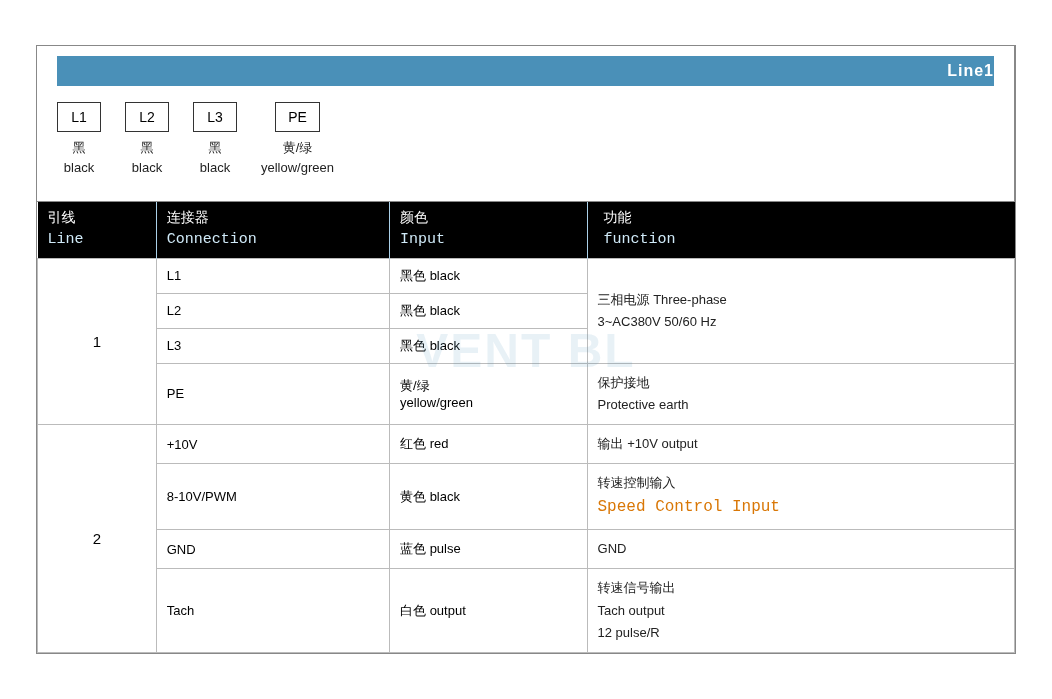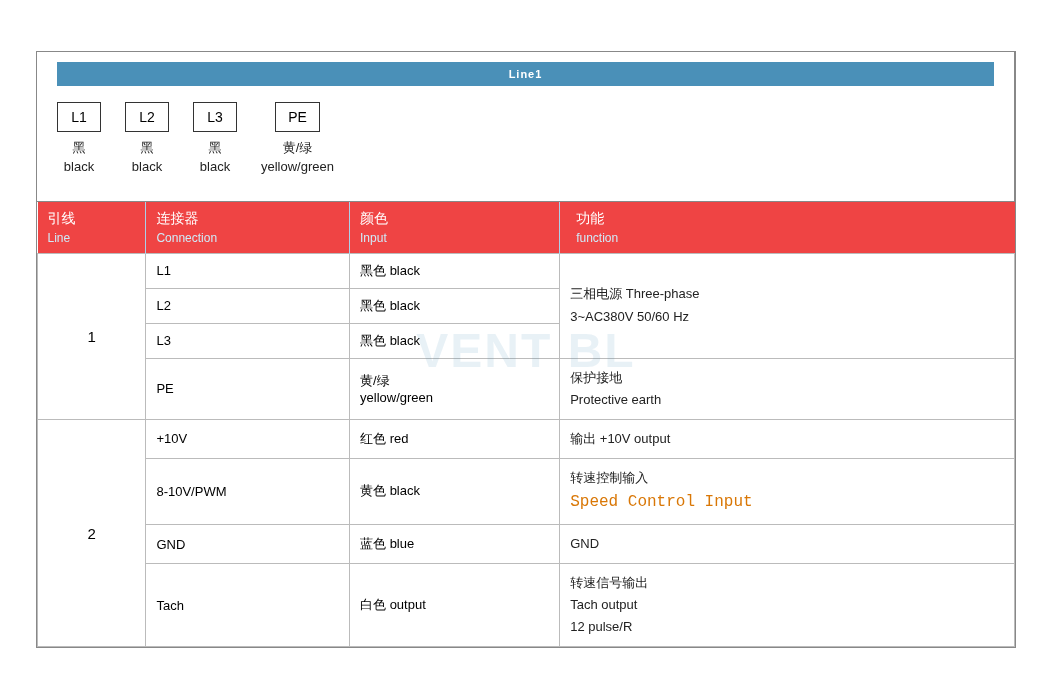--- a/index.html
+++ b/index.html
@@ -25,23 +25,23 @@
     .line-block {
       flex: 1;
       padding: 10px 20px 16px 20px;
     }
     .line-block.line1 {
       border-right: 1.5px solid #888;
     }
     .line-header {
       background-color: #4a90b8;
       color: #fff;
-      text-align: center;
+      text-align: right;
       padding: 6px 0;
-      font-size: 11px;
+      font-size: 16px;
       font-weight: bold;
       margin-bottom: 16px;
       letter-spacing: 1px;
     }
     .connectors {
       display: flex;
       gap: 24px;
       align-items: flex-start;
       margin-bottom: 8px;
     }
@@ -72,38 +72,39 @@
 
     
     .table-section {
       width: 100%;
     }
     table {
       width: 100%;
       border-collapse: collapse;
     }
     thead tr {
-      background-color: #ef4444;
+      background-color: #000000;
+      font-family: Liberation Mono, monospace;
     }
     thead th {
       color: #fff;
       padding: 6px 10px;
       font-size: 14px;
       font-weight: normal;
       border-right: 1.5px solid #aad0e8;
       text-align: left;
       line-height: 1.5;
     }
     thead th:last-child {
       border-right: none;
       padding-left: 16px;
     }
     thead th .sub-label {
       color: #d0eaf8;
-      font-size: 12px;
+      font-size: 15px;
       display: block;
     }
     tbody td {
       border: 1px solid #bbb;
       padding: 8px 10px;
       font-size: 13px;
       vertical-align: middle;
     }
     .row-num {
       text-align: center;
@@ -221,21 +222,21 @@
         <tr>
           <td>8-10V/PWM</td>
           <td>黄色 black</td>
           <td class="func-text">
             转速控制输入<br>
             <span class="code-text">Speed Control Input</span>
           </td>
         </tr>
         <tr>
           <td>GND</td>
-          <td>蓝色 blue</td>
+          <td>蓝色 pulse</td>
           <td class="func-text">GND</td>
         </tr>
         <tr>
           <td>Tach</td>
           <td>白色 output</td>
           <td class="func-text">
             转速信号输出<br>
             Tach output<br>
             12 pulse/R
           </td>

